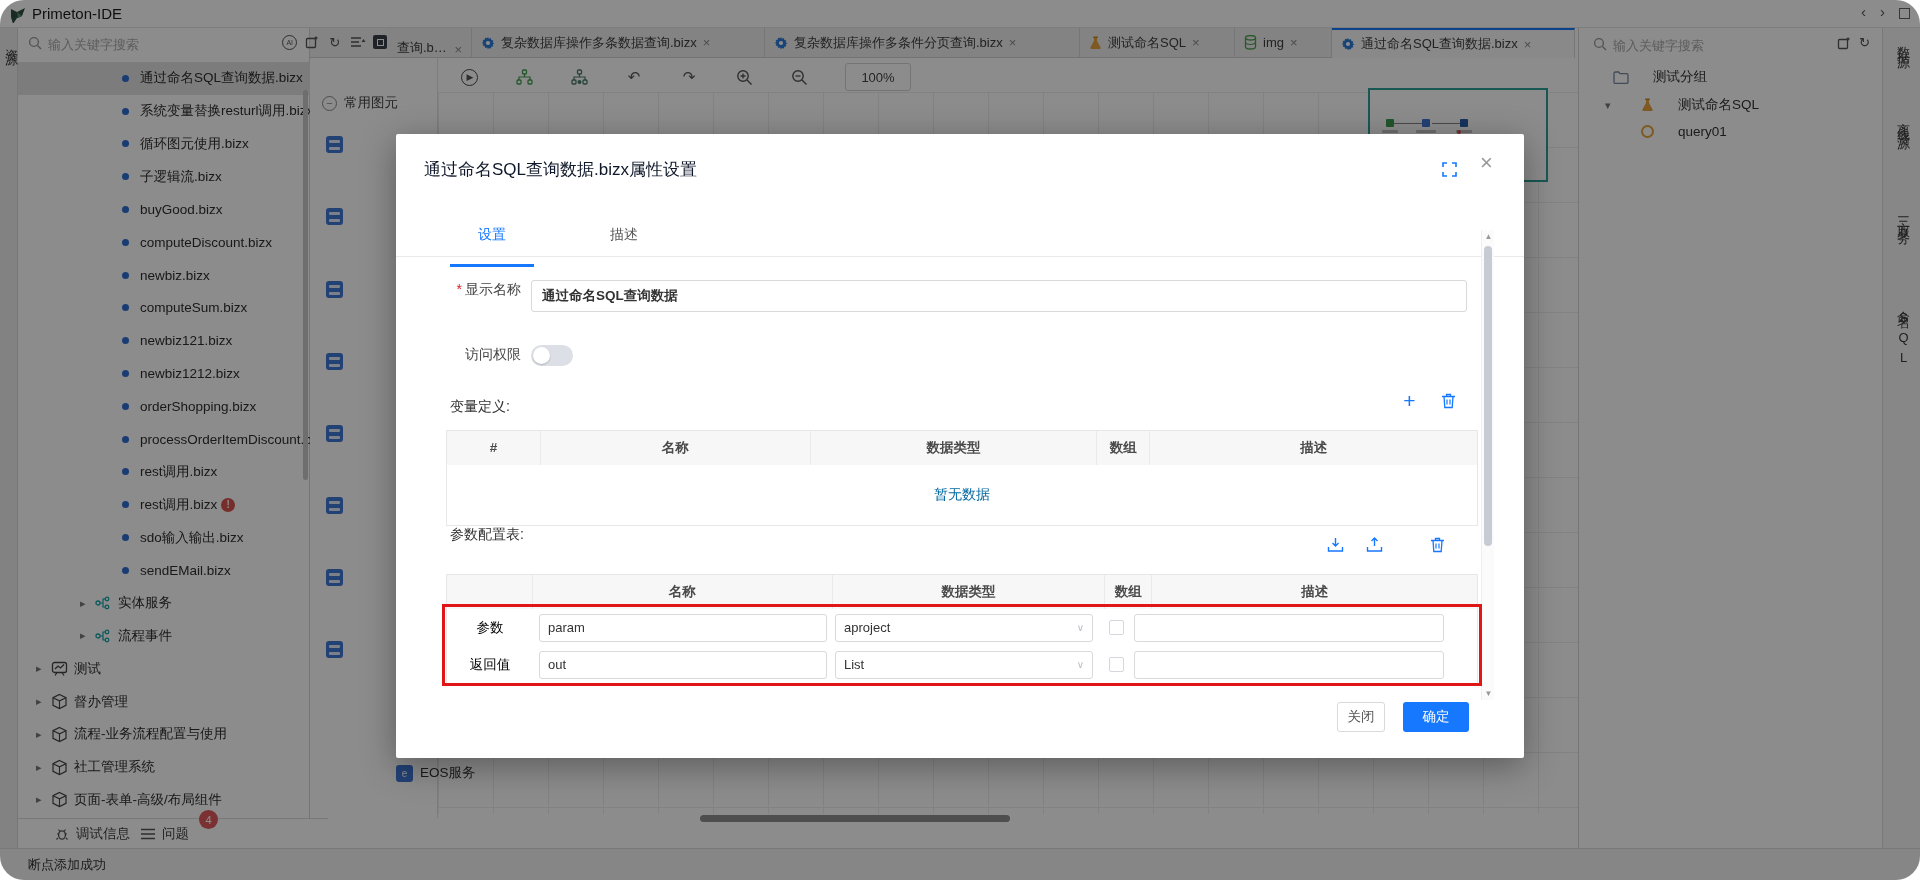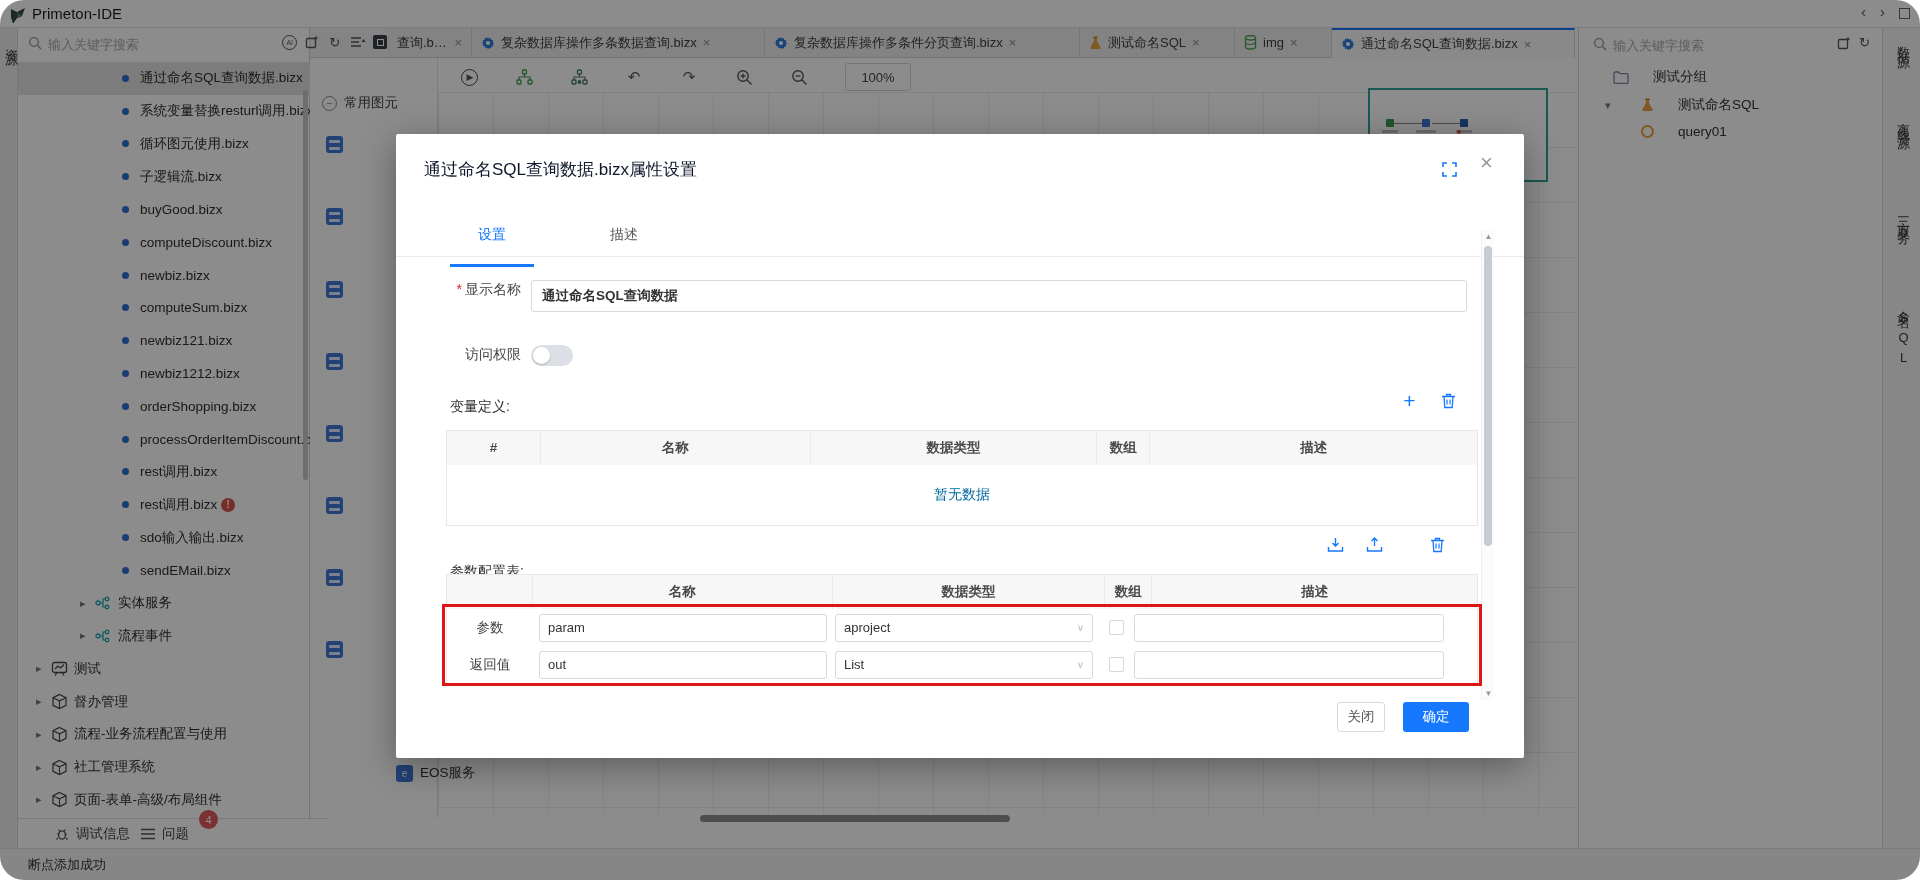--- a/index.html
+++ b/index.html
@@ -108,21 +108,21 @@
   .plus { font-size:21px; color:#1677ff; line-height:15px; }
 
   .mtable { position:absolute; left:50px; width:1032px; border:1px solid #e7e7e7; }
   .thead { display:flex; background:#f7f7f8; height:34px; align-items:center; font-weight:bold; font-size:13.5px; color:#4a4a4a; }
   .thead > div { text-align:center; border-right:1px solid #eaeaea; height:34px; line-height:34px; }
   .thead > div:last-child { border-right:none; }
   .t1c1{width:94px;} .t1c2{width:270px;} .t1c3{width:287px;} .t1c4{width:53px;} .t1c5{width:327px;}
   .t2c1{width:86px;} .t2c2{width:300px;} .t2c3{width:273px;} .t2c4{width:47px;} .t2c5{width:325px;}
   .tempty { height:60px; display:flex; align-items:center; justify-content:center; color:#0369a1; font-size:14px; background:#fff; }
   .prow { display:flex; height:37px; align-items:center; background:#fff; font-size:13.5px; }
-  .prow .rlabel { width:86px; text-align:center; color:#404040; }
+  .prow .rlabel { width:86px; text-align:center; color:#000000; }
   .mi { height:28px; border:1px solid #d9d9d9; border-radius:3px; padding:0 8px; font-size:13px; color:#333; font-family:inherit; background:#fff; }
   .mi.nm { width:288px; margin-left:6px; }
   .msel { position:relative; width:258px; height:28px; border:1px solid #d9d9d9; border-radius:3px; margin-left:8px; display:flex; align-items:center; padding:0 8px; color:#333; font-size:13px; background:#fff; }
   .msel .chev { position:absolute; right:8px; color:#b9bec7; font-size:10px; }
   .mcheck { width:15px; height:15px; border:1px solid #d4d7dd; border-radius:2px; background:#fff; margin-left:16px; }
   .mi.dsc { width:310px; margin-left:10px; }
   .redbox { position:absolute; left:46px; top:470px; width:1040px; height:82px; border:3px solid #e01515; z-index:5; pointer-events:none; }
   .m-footer { position:absolute; top:568px; left:0; width:1128px; height:30px; }
   .btn { position:absolute; height:30px; border-radius:3px; font-size:13.5px; display:flex; align-items:center; justify-content:center; }
   .btn.ghost { left:941px; width:48px; border:1px solid #d9d9d9; background:#fff; color:#555; }
@@ -356,21 +356,21 @@
       </span>
     <span class="tico">
         <span class="darksq">
           <i></i>
         </span>
       </span>
   </div>
 
   <div class="tablead"></div>
   <div class="tabbar">
-    <div class="tab" style="width:84px;">
+    <div class="tab" style="width:84px;align-items:flex-end;">
       <span class="lbl">查询.bizx</span>
       <span class="x">×</span>
     </div>
     <div class="tab" style="width:293px;">
       <span>
           <svg width="14" height="14" viewBox="0 0 16 16">
             <path d="M8 1l1.1 2 2.2-.6.5 2.2 2.2.5-.6 2.2 2 1.1-2 1.1.6 2.2-2.2.5-.5 2.2-2.2-.6L8 15l-1.1-2-2.2.6-.5-2.2-2.2-.5.6-2.2L.6 8l2-1.1-.6-2.2 2.2-.5.5-2.2 2.2.6z" fill="#2a7bd9"></path>
             <circle cx="8" cy="8" r="2.4" fill="#fff"></circle>
           </svg>
         </span>
@@ -613,21 +613,21 @@
       <div class="thead">
         <div class="t1c1">#</div>
         <div class="t1c2">名称</div>
         <div class="t1c3">数据类型</div>
         <div class="t1c4">数组</div>
         <div class="t1c5">描述</div>
       </div>
       <div class="tempty">暂无数据</div>
     </div>
 
-    <div class="sectitle" style="top:429px;text-align:center;">参数配置表:</div>
+    <div class="sectitle" style="top:392px;text-align:center;">参数配置表:</div>
     <div class="secicons" style="left:931px;top:402px;">
       <span class="bico">
           <svg width="17" height="16" viewBox="0 0 17 16">
             <path d="M8.5 1v8M5.5 6l3 3 3-3" fill="none" stroke="#1677ff" stroke-width="1.4"></path>
             <path d="M1.5 10v4h14v-4" fill="none" stroke="#1677ff" stroke-width="1.4"></path>
           </svg>
         </span>
       <span class="bico">
           <svg width="17" height="16" viewBox="0 0 17 16">
             <path d="M8.5 9V1M5.5 4l3-3 3 3" fill="none" stroke="#1677ff" stroke-width="1.4"></path>

